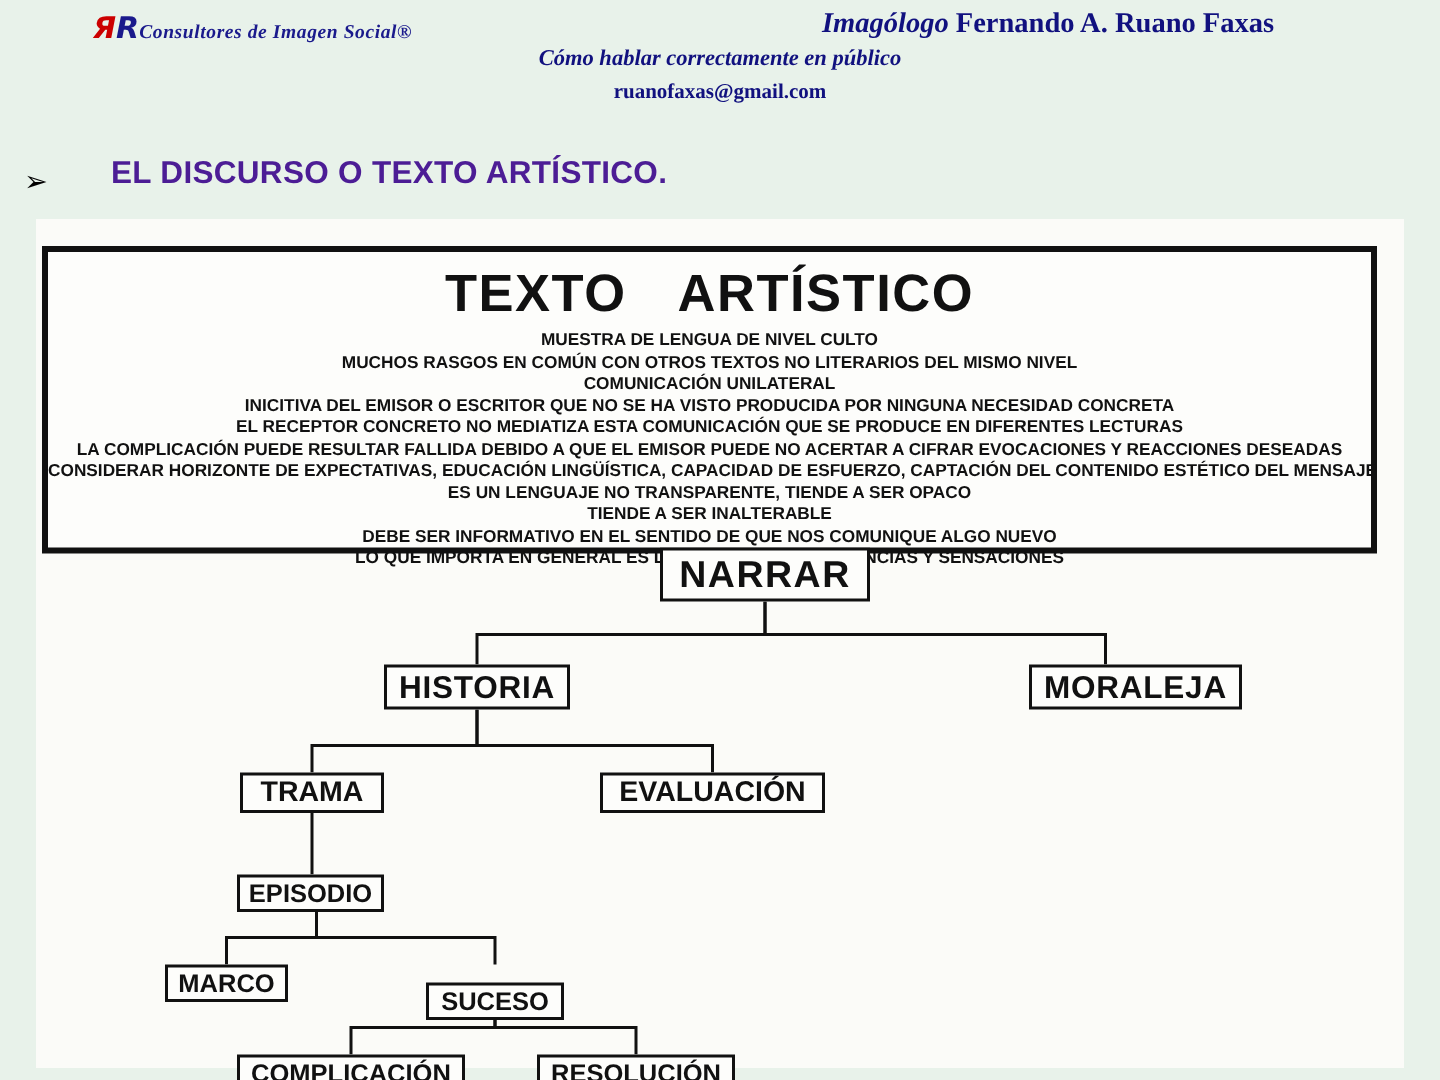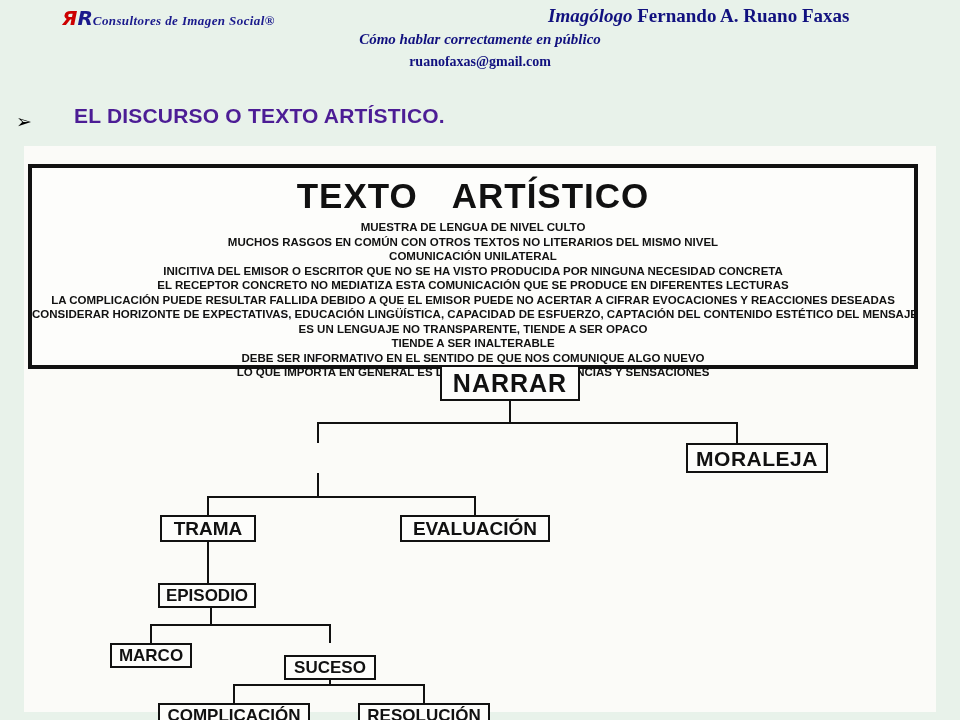--- a/index.html
+++ b/index.html
@@ -258,20 +258,21 @@
 
         <path d="M 187 257 L 187 274 L 127 274 L 127 292"></path>
         <path d="M 187 257 L 187 274 L 306 274 L 306 292"></path>
 
         <path d="M 306 317 L 306 334 L 210 334 L 210 352"></path>
         <path d="M 306 317 L 306 334 L 400 334 L 400 352"></path>
       </g>
     </svg>
 
     <div class="node n-narrar">NARRAR</div>
+    <div class="node n-historia">HISTORIA</div>
     <div class="node n-moraleja">MORALEJA</div>
     <div class="node n-trama">TRAMA</div>
     <div class="node n-evaluacion">EVALUACIÓN</div>
     <div class="node n-episodio">EPISODIO</div>
     <div class="node n-marco">MARCO</div>
     <div class="node n-suceso">SUCESO</div>
     <div class="node n-compl">COMPLICACIÓN</div>
     <div class="node n-resol">RESOLUCIÓN</div>
   </div>
 

